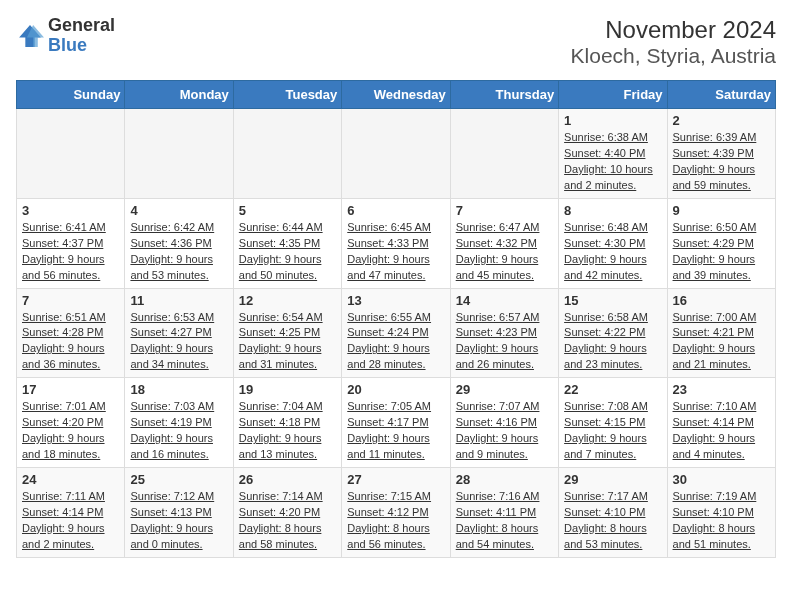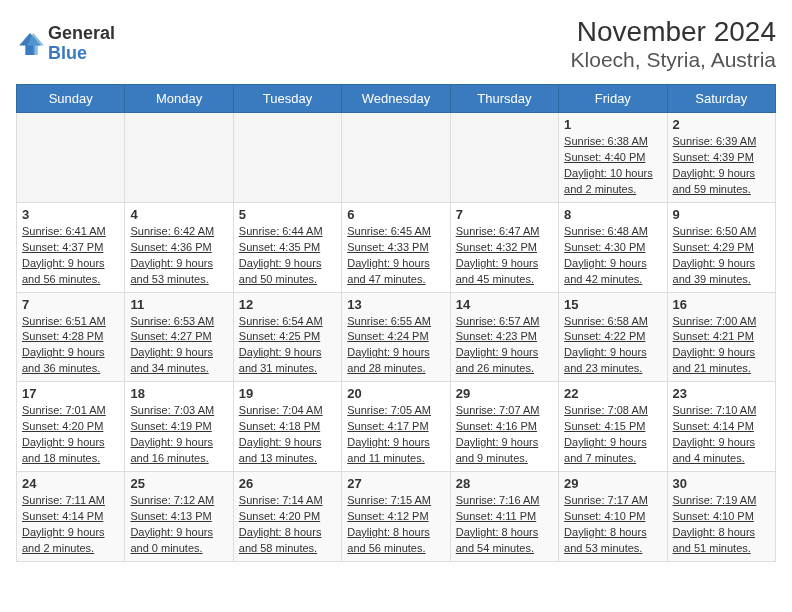--- a/index.html
+++ b/index.html
@@ -6,21 +6,21 @@
     body {
       font-family: Arial, sans-serif;
       background: #fff;
       width: 792px;
       min-height: 612px;
       padding: 16px;
     }
     .header {
       display: flex;
       justify-content: space-between;
-      align-items: center;
+      align-items: flex-start;
       margin-bottom: 12px;
     }
     .logo {
       display: flex;
       align-items: center;
       gap: 4px;
     }
     .logo-text {
       font-size: 18px;
       font-weight: bold;
@@ -29,40 +29,40 @@
     .logo-text .general { color: #333; }
     .logo-text .blue { color: #3a7abf; }
     .logo-icon {
       width: 28px;
       height: 28px;
     }
     .title-area {
       text-align: right;
     }
     .month-title {
-      font-size: 28px;
+      font-size: 24px;
       font-weight: normal;
       color: #333;
     }
     .location {
       font-size: 21px;
       color: #555;
     }
     table {
       width: 100%;
       border-collapse: collapse;
       table-layout: fixed;
     }
     thead th {
       background: #3a7abf;
       color: #fff;
       padding: 6px 4px;
-      text-align: center;
+      text-align: right;
       font-size: 13px;
-      font-weight: normal;
+      font-weight: bold;
       border: 1px solid #2d6aa0;
     }
     tbody td {
       vertical-align: top;
       padding: 4px 5px;
       border: 1px solid #ddd;
       font-size: 11px;
       color: #333;
       height: 88px;
       background: #fff;

